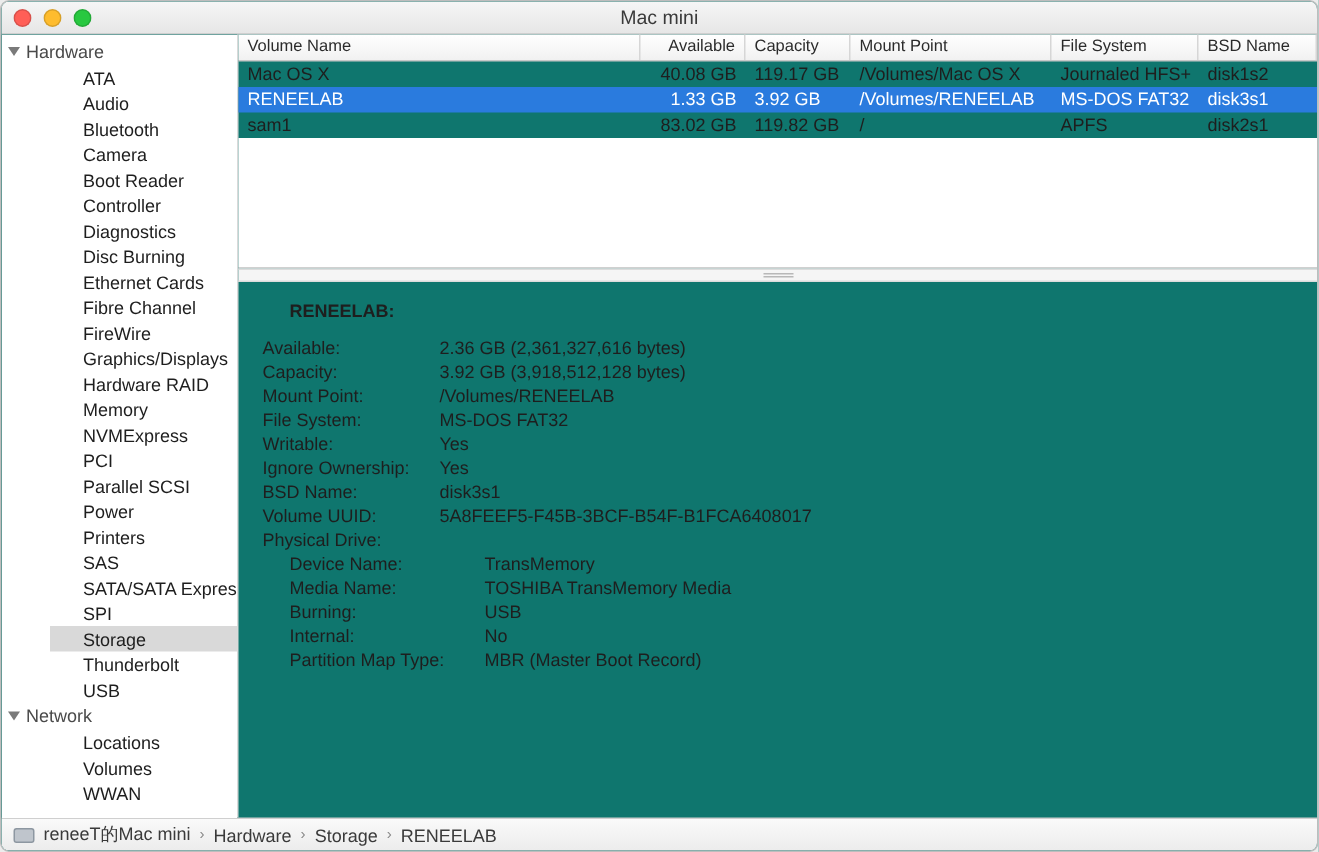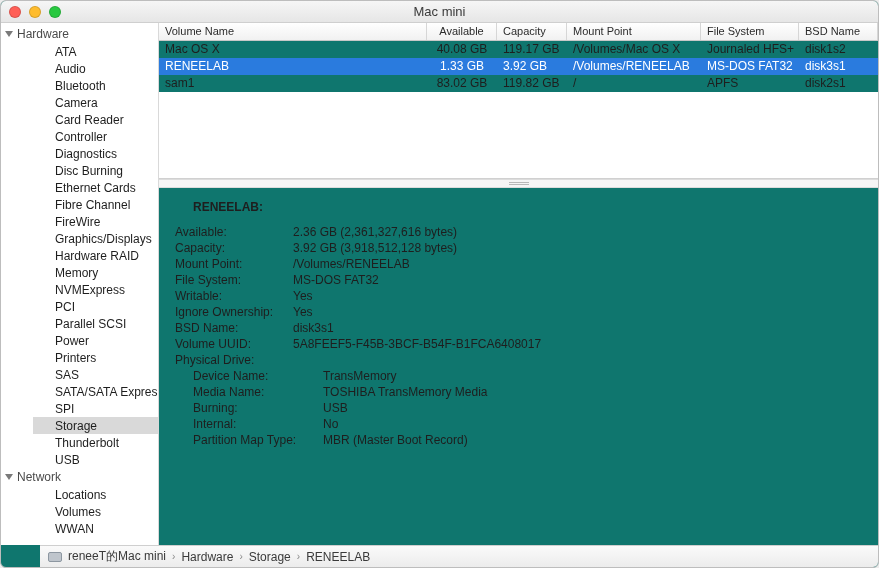--- a/index.html
+++ b/index.html
@@ -13,34 +13,34 @@
   .body { flex: 1; display: flex; min-height: 0; }
   .sidebar { width: 158px; background: #fff; border-right: 1px solid #d9d9d9; overflow-y: auto; padding-top: 2px; }
   .side-group-header { display: flex; align-items: center; gap: 3px; padding: 2px 6px 2px 4px; color: #4a4a4a; cursor: default; }
   .disc { width: 0; height: 0; border-left: 4px solid transparent; border-right: 4px solid transparent; border-top: 6px solid #7a7a7a; margin-right: 1px; }
   .side-item { padding: 1.5px 4px 1.5px 22px; color: #1e1e1e; cursor: default; white-space: nowrap; margin-left: 32px; }
   .side-item.selected { background: #d9d9d9; }
   .main { flex: 1; display: flex; flex-direction: column; min-width: 0; }
   .table { border-bottom: 1px solid #d0d0d0; }
   .thead { display: flex; background: linear-gradient(#ffffff,#f1f1f1); border-bottom: 1px solid #c8c8c8; height: 18px; font-size: 11px; color: #2b2b2b; }
   .th { border-right: 1px solid #d6d6d6; padding: 2px 6px; overflow: hidden; white-space: nowrap; }
-  .col-name { width: 268px; } .col-avail { width: 70px; text-align: center; } .col-cap { width: 70px; } .col-mount { width: 134px; } .col-fs { width: 98px; } .col-bsd { flex:1; }
+  .col-name { width: 268px; } .col-avail { width: 70px; text-align: right; } .col-cap { width: 70px; } .col-mount { width: 134px; } .col-fs { width: 98px; } .col-bsd { flex:1; }
   .tr { display: flex; height: 17px; font-size: 12px; }
   .tr.selected { background: #2a7bde; color: #fff; }
   .td { padding: 1px 6px; overflow: hidden; white-space: nowrap; }
   .tbody-pad { height: 86px; background: #fff; }
   .splitter { height: 9px; background: #f5f5f5; border-top: 1px solid #dcdcdc; border-bottom: 1px solid #dcdcdc; display:flex; align-items:center; justify-content:center; }
   .grip { width: 20px; height: 3px; border-top: 1px solid #b8b8b8; border-bottom: 1px solid #b8b8b8; }
   .detail { flex:1; padding: 12px 16px 8px 16px; overflow:auto; font-size: 12px; color:#1e1e1e; }
   .detail-title { font-weight: 700; margin-bottom: 10px; margin-left: 18px; }
   .kv { display: flex; }
   .kv .k { width: 118px; padding: 1px 0; }
   .kv .v { padding: 1px 0; text-align: right; }
   .kv.indent .k { padding-left: 18px; width: 148px; }
-  .pathbar { height: 22px; border-top: 1px solid #cfcfcf; background: linear-gradient(#fafafa,#ececec); display:flex; align-items:center; padding: 0 8px; font-size: 12px; color:#3a3a3a; gap: 6px; margin-left: 39px; }
+  .pathbar { height: 22px; border-top: 1px solid #cfcfcf; background: linear-gradient(#fafafa,#ececec); display:flex; align-items:center; padding: 0 8px; font-size: 12px; color:#3a3a3a; gap: 6px; }
   .chev { color: #8a8a8a; font-size: 10px; }
   .pbicon { width: 14px; height: 10px; background: #bfc5cc; border: 1px solid #8d97a1; border-radius: 2px; display:inline-block; }
 </style>
 </head>
 <body>
 
 <div class="window">
   <div class="titlebar">
     <div class="traffic">
       <div class="light red"></div>
@@ -53,21 +53,21 @@
   <div class="body">
     <div class="sidebar" id="sidebar">
         <div class="side-group-header">
           <span class="disc"></span>
           <span>Hardware</span>
         </div>
         <div class="side-item">ATA</div>
         <div class="side-item">Audio</div>
         <div class="side-item">Bluetooth</div>
         <div class="side-item">Camera</div>
-        <div class="side-item">Card Reader</div>
+        <div class="side-item">Boot Reader</div>
         <div class="side-item">Controller</div>
         <div class="side-item">Diagnostics</div>
         <div class="side-item">Disc Burning</div>
         <div class="side-item">Ethernet Cards</div>
         <div class="side-item">Fibre Channel</div>
         <div class="side-item">FireWire</div>
         <div class="side-item">Graphics/Displays</div>
         <div class="side-item">Hardware RAID</div>
         <div class="side-item">Memory</div>
         <div class="side-item">NVMExpress</div>

